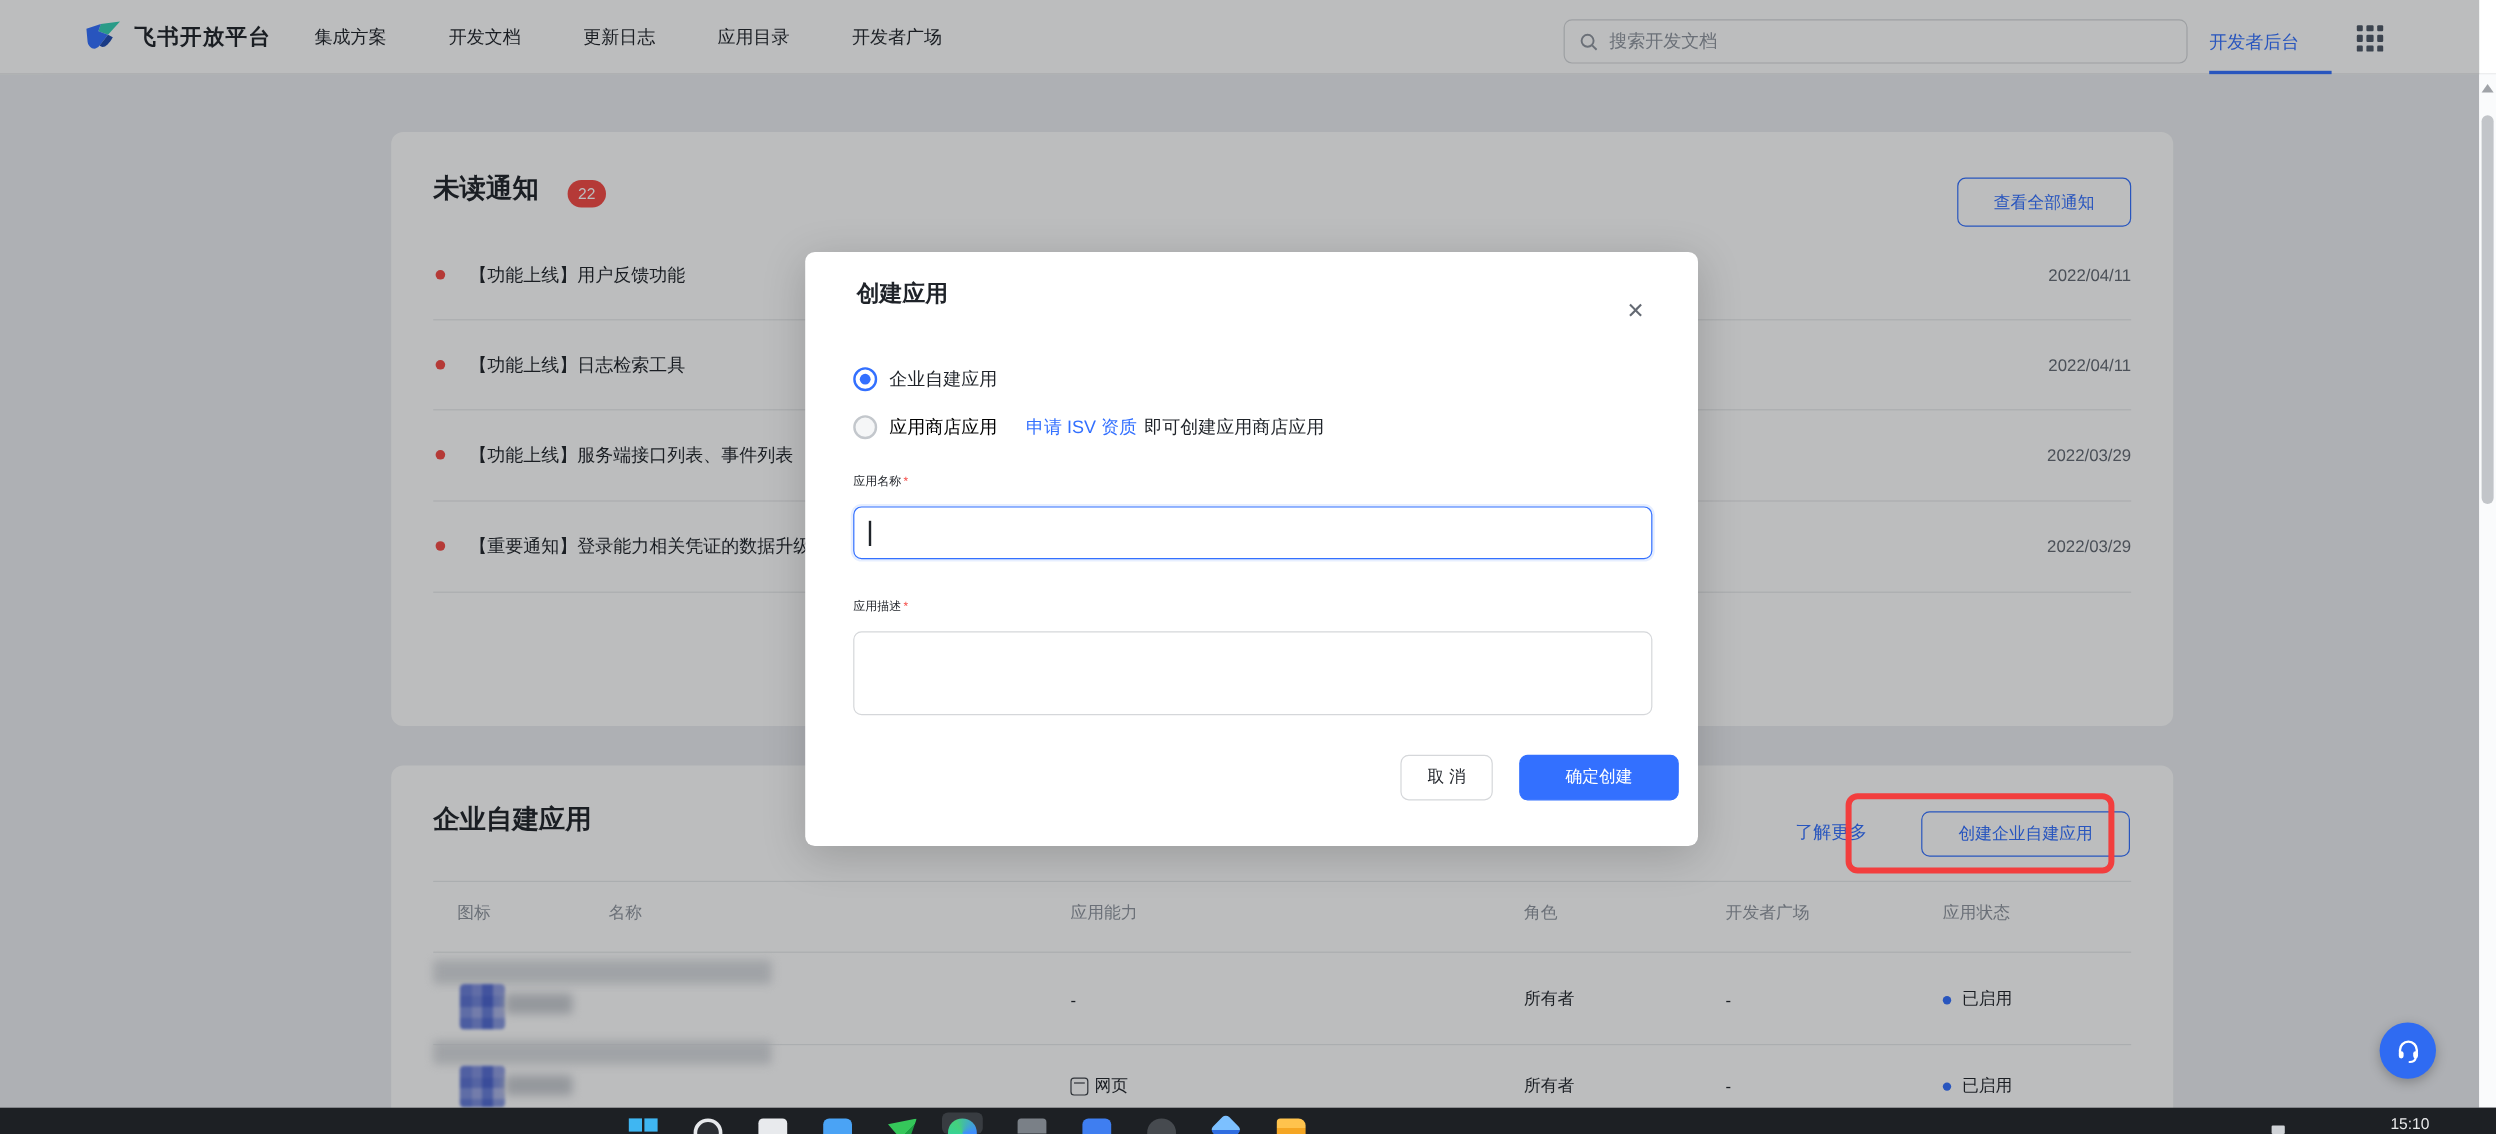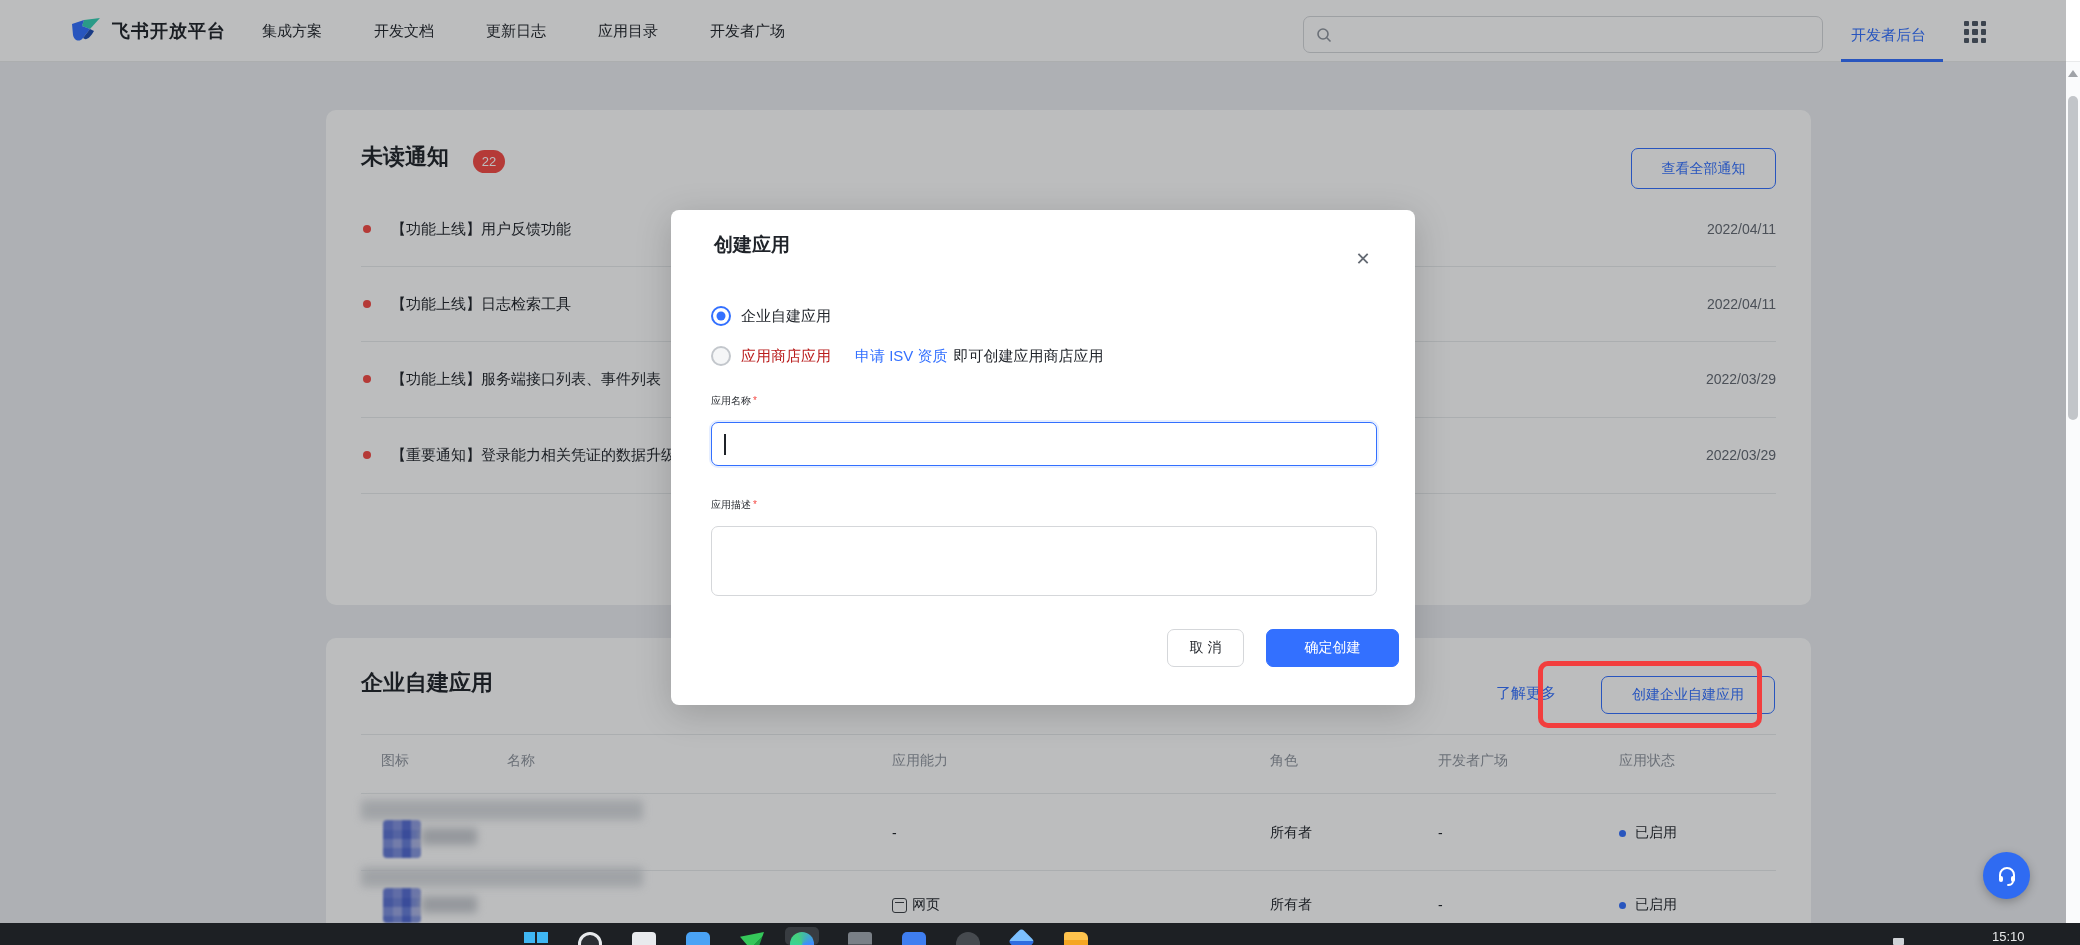--- a/index.html
+++ b/index.html
@@ -15,21 +15,21 @@
   .logo-text { margin-left:10px; font-size:18px; font-weight:700; color:#1f2329; letter-spacing:1px; }
   .nav { position:absolute; left:262px; top:0; height:62px; display:flex; align-items:center; gap:52px; }
   .nav-item { font-size:15px; color:#1f2329; cursor:pointer; white-space:nowrap; }
   .search-box { position:absolute; left:1303px; top:16px; width:520px; height:37px; background:#fff;
     border:1px solid #d5d7da; border-radius:7px; display:flex; align-items:center; padding:0 12px; }
   .search-box svg { flex:0 0 auto; }
   .search-input { border:none; outline:none; background:transparent; margin-left:9px; width:100%;
     font-size:15px; color:#1f2329; font-family:inherit; }
   .search-input::placeholder { color:#8f959e; }
   .portal-link { position:absolute; left:1841px; top:0; height:70px; display:flex; align-items:center;
-    font-size:15px; color:#3370ff; cursor:pointer;margin-left:10px; }
+    font-size:15px; color:#3370ff; cursor:pointer; }
   .portal-underline { position:absolute; left:1841px; top:59px; width:102px; height:3px; background:#3370ff; }
   .grid-icon { position:absolute; left:1964px; top:21px; width:22px; height:22px; display:grid;
     grid-template-columns:repeat(3,1fr); grid-template-rows:repeat(3,1fr); gap:3px; cursor:pointer; }
   .grid-icon i { background:#4e5866; border-radius:1px; }
 
   
   .content { position:absolute; left:0; top:62px; width:2066px; height:861px; background:#eceef1; z-index:1;margin-left:36px; }
   .card { position:absolute; background:#ffffff; border-radius:10px; }
   .card1 { left:290px; top:48px; width:1485px; height:495px; }
   .card2 { left:290px; top:576px; width:1485px; height:307px; border-bottom-left-radius:0; border-bottom-right-radius:0; }
@@ -89,21 +89,21 @@
   .modal-close { position:absolute; left:679px; top:36px; width:26px; height:26px; display:flex;
     align-items:center; justify-content:center; font-size:18px; color:#646a73; cursor:pointer; }
   .radio-row { position:absolute; left:40px; display:flex; align-items:center; cursor:pointer; }
   .rr1 { top:96px; } .rr2 { top:136px; }
   .radio { width:20px; height:20px; border-radius:50%; flex:0 0 auto; position:relative; }
   .radio.sel { border:2px solid #3370ff; background:#fff; }
   .radio.sel::after { content:""; position:absolute; left:50%; top:50%; width:9px; height:9px;
     border-radius:50%; background:#3370ff; transform:translate(-50%,-50%); }
   .radio.dis { border:2px solid #c3c7cc; background:#f5f6f7; }
   .radio-label { margin-left:10px; font-size:15px; color:#1f2329; }
-  .radio-label.dis { color:#b91c1c; }
+  .radio-label.dis { color:#000000; }
   .isv-link { margin-left:24px; font-size:15px; color:#3370ff; cursor:pointer; }
   .isv-suffix { margin-left:6px; font-size:15px; color:#1f2329; }
   .field-label { position:absolute; left:40px; font-size:10px; color:#1f2329; }
   .fl-name { top:184px; } .fl-desc { top:288px; }
   .req { color:#f54a45; margin-left:2px; }
   .name-input { position:absolute; left:40px; top:212px; width:666px; height:44px; border:1.5px solid #3370ff;
     border-radius:7px; box-shadow:0 0 0 2px rgba(51,112,255,0.12); background:#fff; cursor:text; }
   .caret { position:absolute; left:12px; top:11px; width:1.5px; height:21px; background:#1f2329; }
   .desc-area { position:absolute; left:40px; top:316px; width:666px; height:70px; border:1px solid #d5d7da;
     border-radius:7px; background:#fff; resize:none; outline:none; cursor:text; }
@@ -163,20 +163,21 @@
       <span class="nav-item">开发文档</span>
       <span class="nav-item">更新日志</span>
       <span class="nav-item">应用目录</span>
       <span class="nav-item">开发者广场</span>
     </nav>
     <div class="search-box">
       <svg width="16" height="16" viewBox="0 0 16 16">
         <circle cx="7" cy="7" r="5" fill="none" stroke="#8f959e" stroke-width="1.6"></circle>
         <line x1="10.8" y1="10.8" x2="14.5" y2="14.5" stroke="#8f959e" stroke-width="1.6"></line>
       </svg>
+      <input class="search-input" type="text" placeholder="搜索开发文档" style="">
     </div>
     <span class="portal-link">开发者后台</span>
     <div class="portal-underline"></div>
     <div class="grid-icon">
       <i></i>
         <i></i>
         <i></i>
         <i></i>
         <i></i>
         <i></i>

